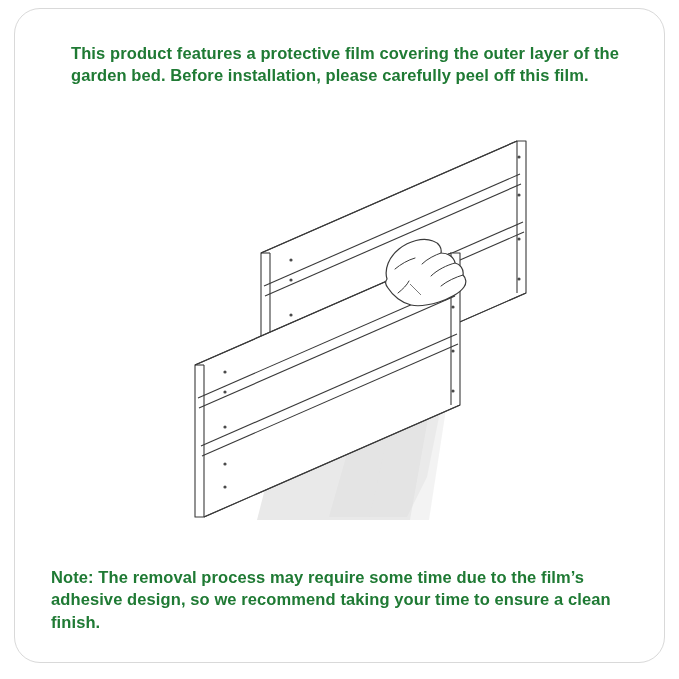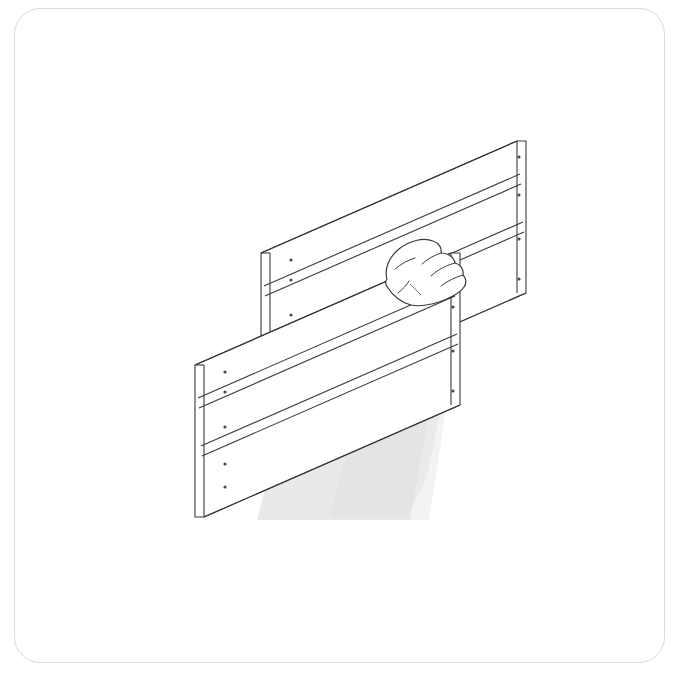--- a/index.html
+++ b/index.html
@@ -168,14 +168,16 @@
         C356 267 356 265 358 262 Z"></path>
       <path class="hand-detail" d="M412 236 C406 238 398 242 393 247"></path>
       <path class="hand-detail" d="M426 246 C418 248 408 253 402 259"></path>
       <path class="hand-detail" d="M434 258 C427 260 418 264 412 269"></path>
       <path class="hand-detail" d="M369 276 C374 272 378 268 380 264"></path>
       <path class="hand-detail" d="M366 252 C372 247 379 243 386 241"></path>
       <path class="thin-line" d="M381 267 L392 278"></path>
     </g>
   </svg>
 
+  <div class="instruction-text" id="top-text">This product features a protective film covering the outer layer of the garden bed. Before installation, please carefully peel off this film.</div>
 
+  <div class="instruction-text" id="note-text">Note: The removal process may require some time due to the film’s adhesive design, so we recommend taking your time to ensure a clean finish.</div>
 </div>
 
 </body></html>

